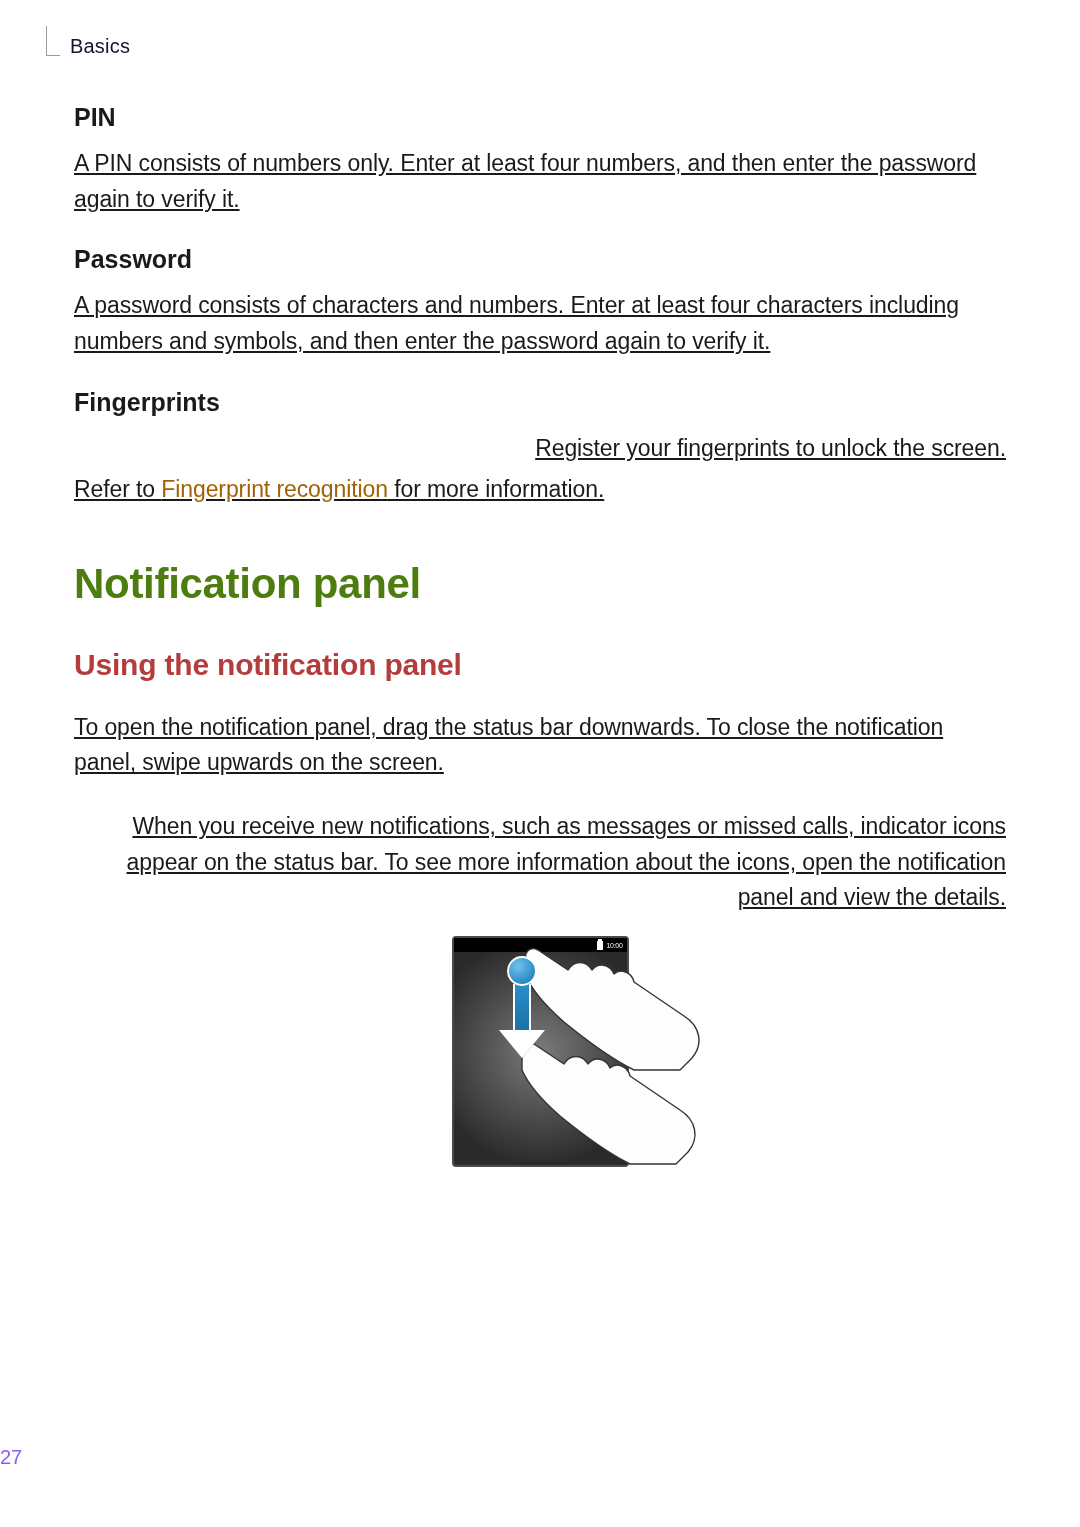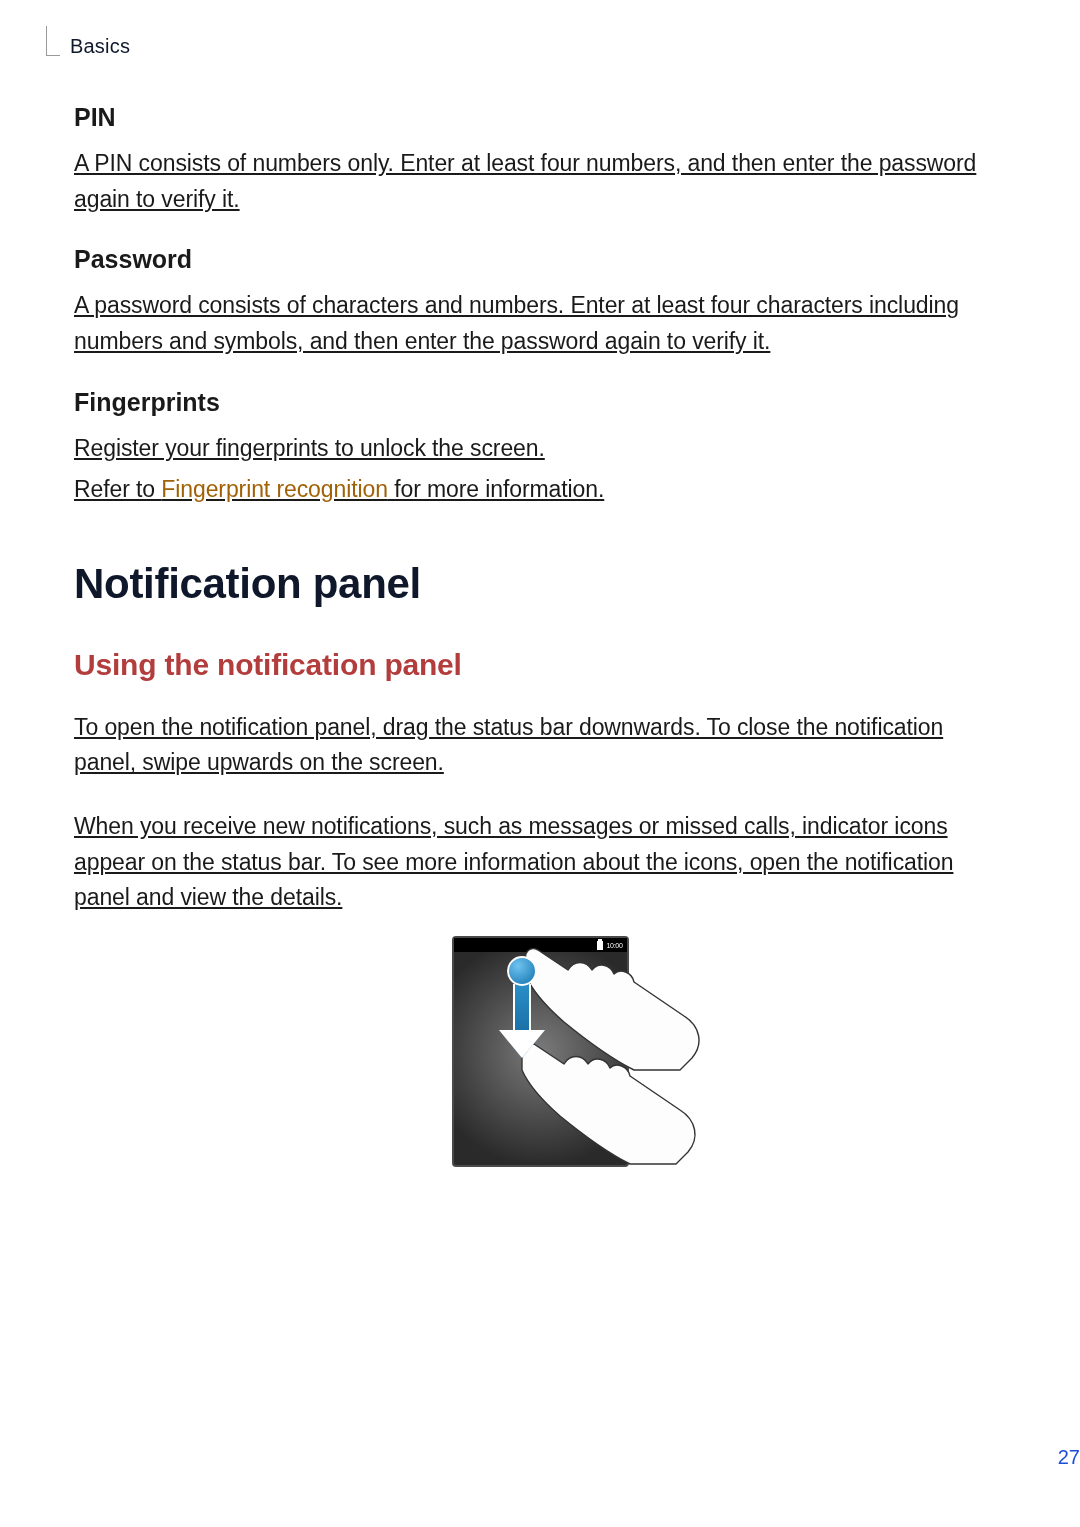--- a/index.html
+++ b/index.html
@@ -41,27 +41,27 @@
     margin-bottom: 14px;
   }
   .body-text {
     font-size: 23px;
     line-height: 1.55;
     color: #1a1a1a;
     margin-bottom: 28px;
     letter-spacing: -0.1px;
     text-decoration: underline;
   }
-  .body-text.tight { margin-bottom: 6px; }
+  .body-text.tight { margin-bottom: 6px; text-align: right; }
   .link { color: #a16207; }
   .section-gap-lg { margin-top: 8px; }
   .h1 {
     font-size: 42px;
     font-weight: 700;
-    color: #0f172a;
+    color: #4d7c0f;
     margin-top: 52px;
     margin-bottom: 40px;
     letter-spacing: -0.3px;
   }
   .h2 {
     font-size: 30px;
     font-weight: 700;
     color: #b33c3c;
     margin-bottom: 28px;
     letter-spacing: -0.2px;
@@ -160,24 +160,23 @@
     stroke-width: 1.4;
     stroke-linejoin: round;
     stroke-linecap: round;
   }
   .hand-top { top: -6px; left: 60px; width: 190px; height: 140px; }
   .hand-bottom { top: 88px; left: 56px; width: 190px; height: 140px; }
   .page-number {
     position: absolute;
     bottom: 58px;
     left: 0; right: 0;
-    text-align: right;
+    text-align: left;
     font-size: 20px;
-    color: #1d4ed8;
-    padding-left: 36px;
+    color: #8b5cf6;
   }
 </style>
 </head>
 <body>
 
 <div class="header-mark"></div>
 <div class="breadcrumb">Basics</div>
 
 <div class="content">
 

